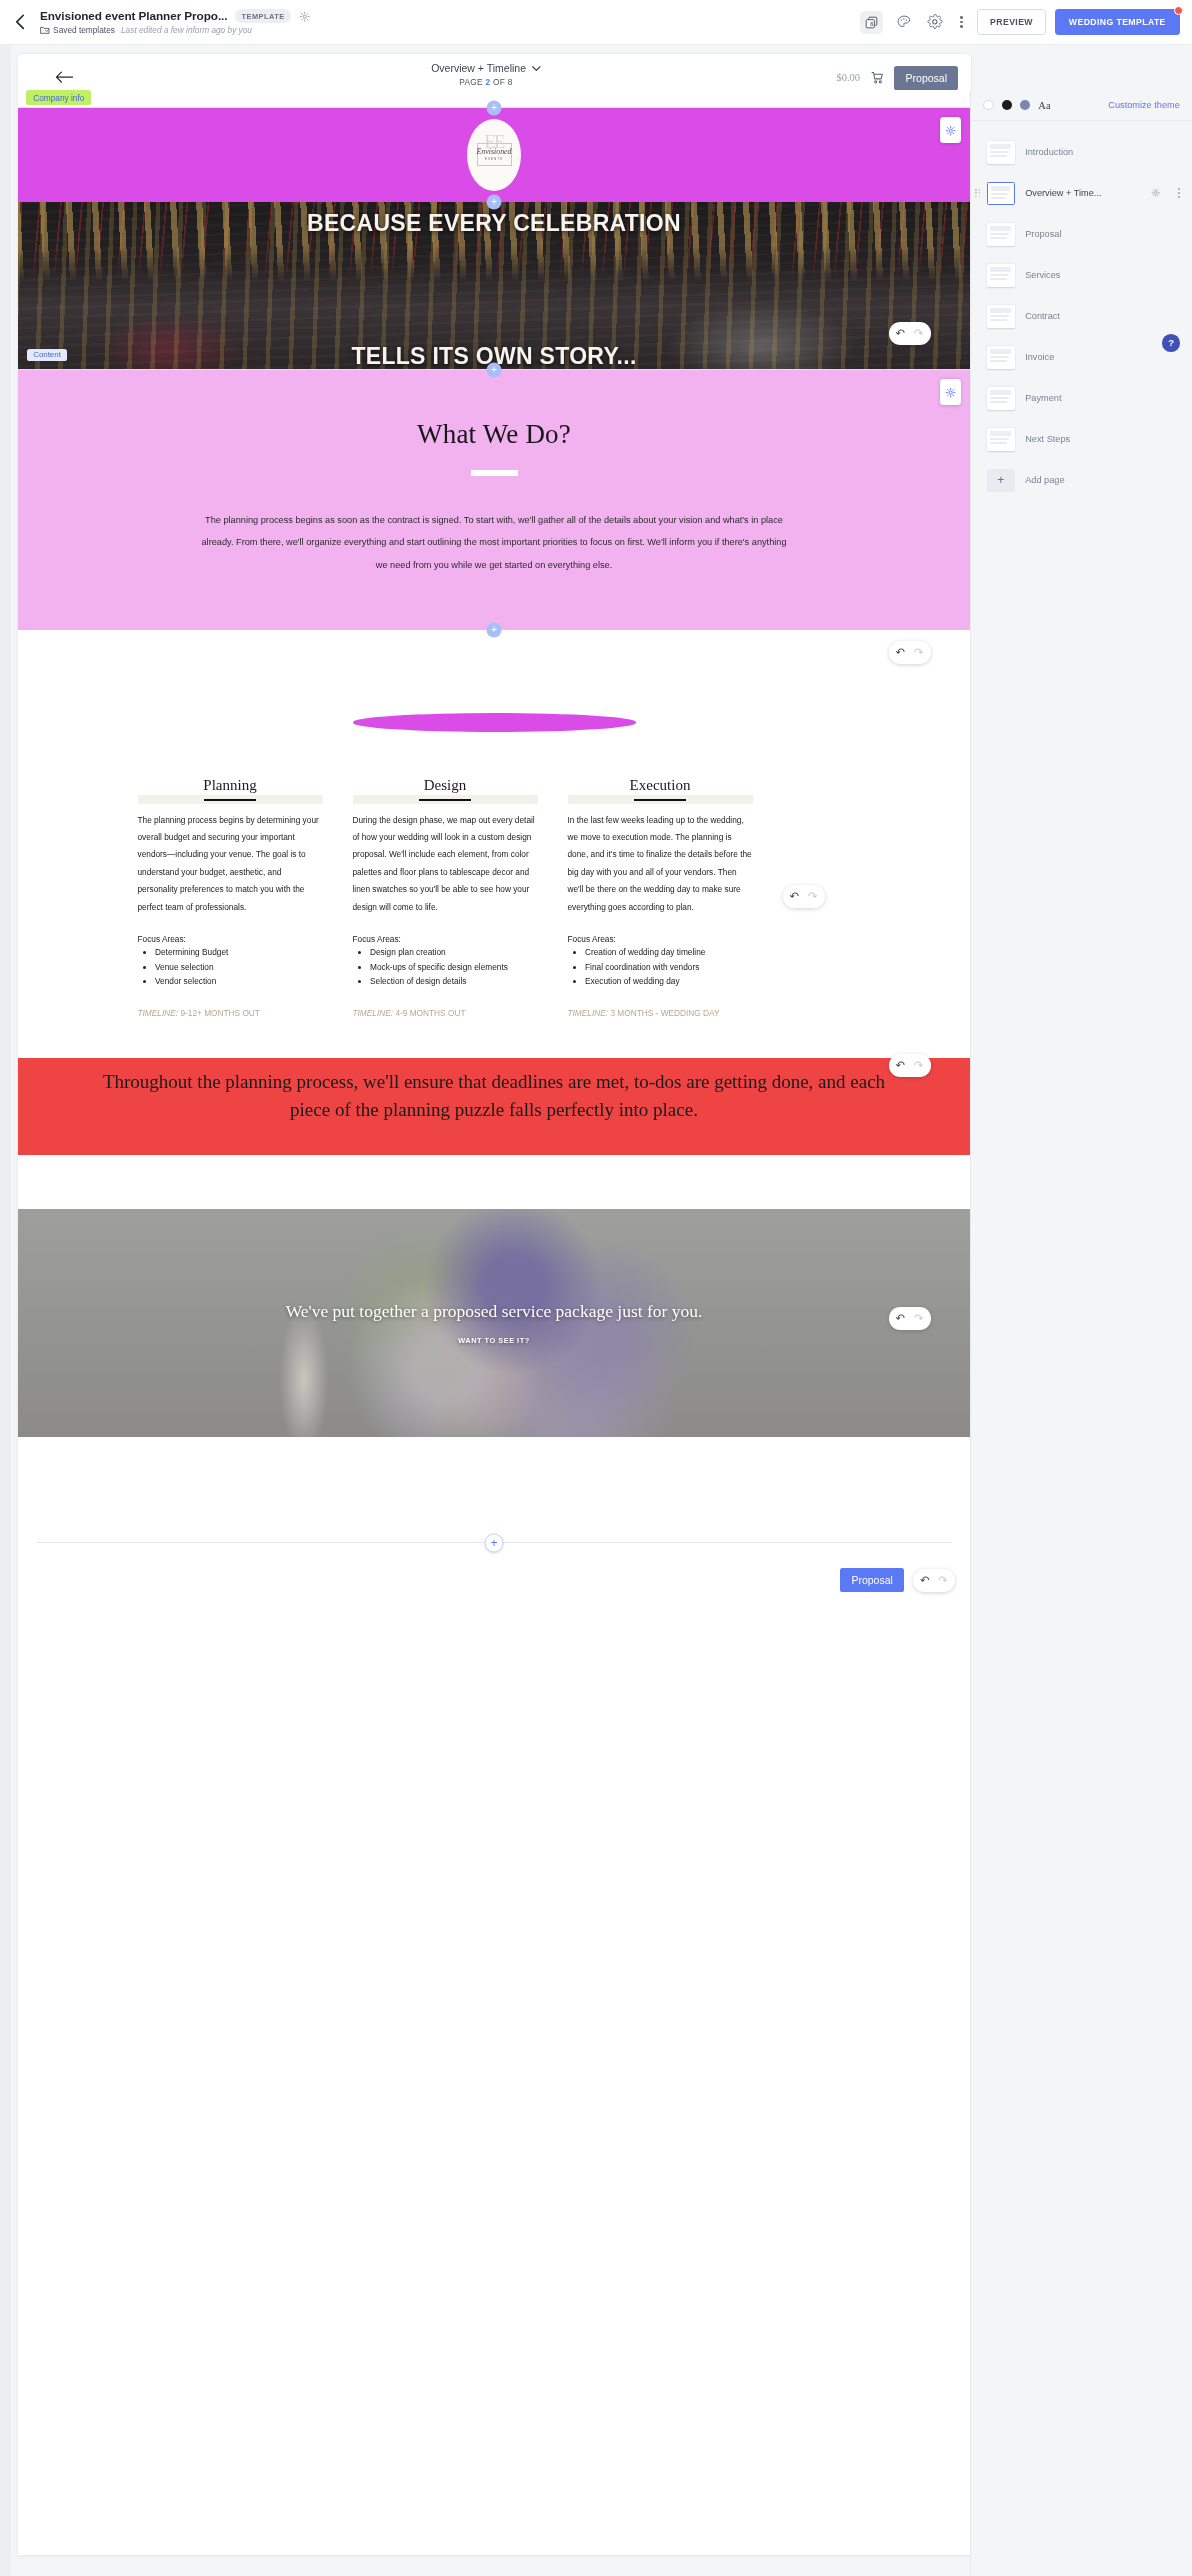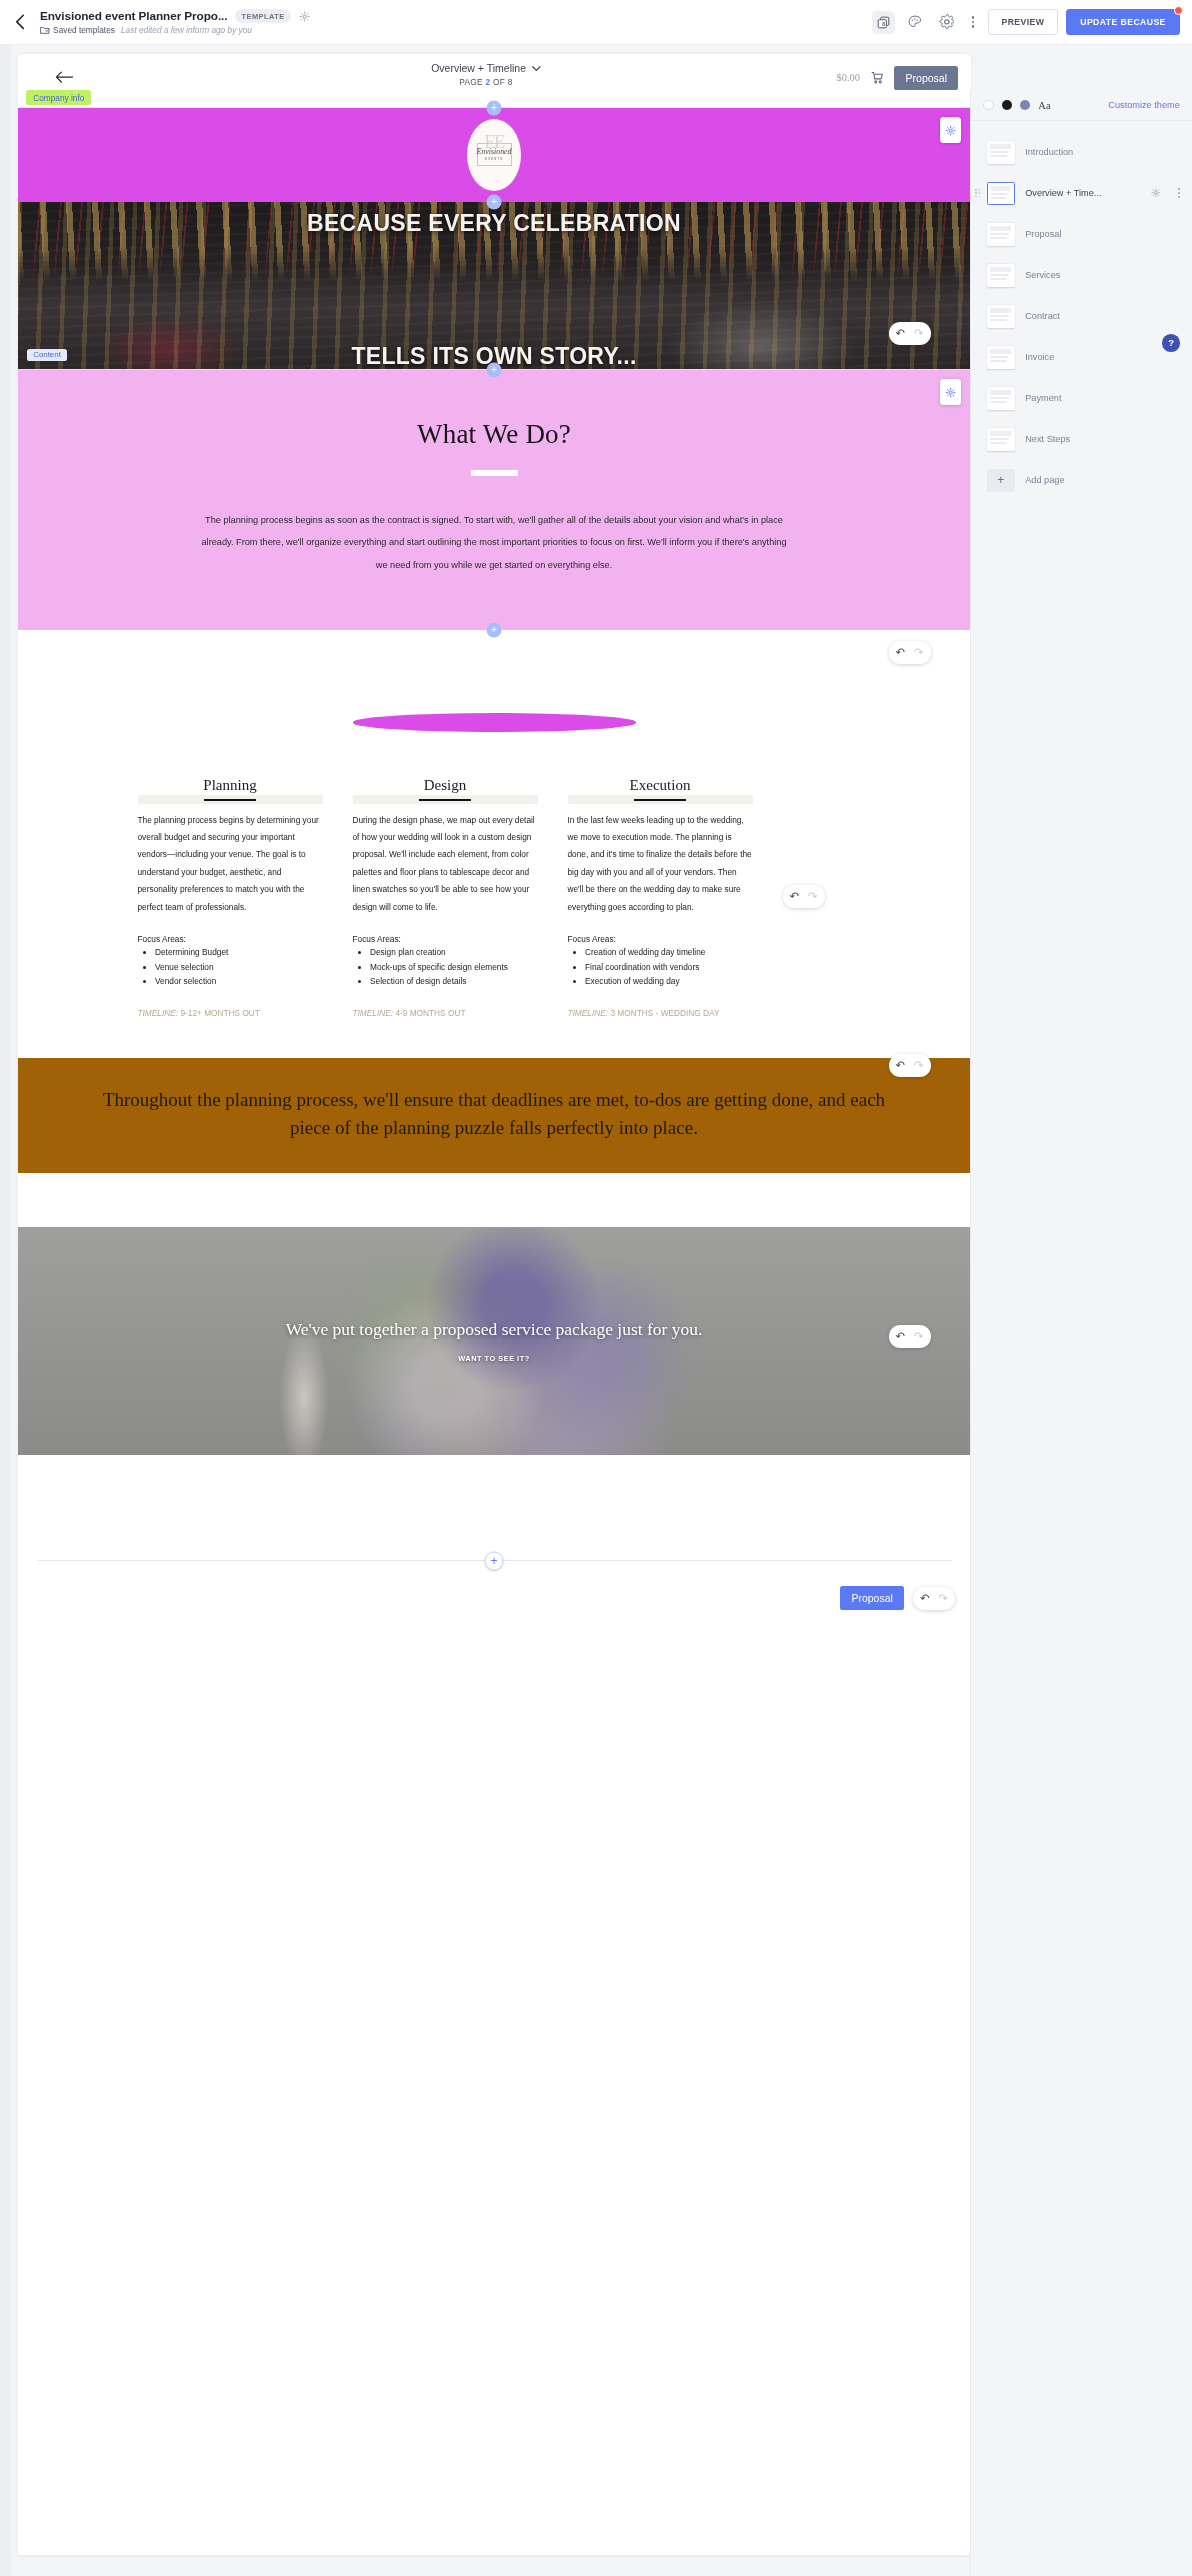--- a/index.html
+++ b/index.html
@@ -223,21 +223,21 @@
   }
   .col p{ font-size:8.3px; line-height:2.1; color:#222; margin-top:7.9px; }
   .col .focus{ font-size:8.3px; color:#222; margin-top:17.5px; }
   .col ul{ margin:1.7px 0 0 17.5px; }
   .col li{ font-size:8.3px; line-height:1.75; color:#222; }
   .col .timeline{ margin-top:18.3px; font-size:8.3px; color:#b9a78c; line-height:1.5; }
   .col .timeline i{ font-style:italic; }
 
   
   .magenta-quote{
-    background:#a16207; margin-top:38px; padding:28px 80px 30px; position:relative;
+    background:#ef4444; margin-top:38px; padding:10px 80px 30px; position:relative;
   }
   .magenta-quote p{
     font-family:"Liberation Serif", serif; font-size:19px; line-height:1.52;
     color:#1b1b1b; text-align:center;
   }
   .white-gap{ height:54px; background:#fff; }
 
   
   .flowers{
     height:228px; position:relative; overflow:hidden;
@@ -382,21 +382,21 @@
         <path d="M19.3 14.4a1.6 1.6 0 0 0 .32 1.77l.06.06a1.95 1.95 0 1 1-2.76 2.76l-.06-.06a1.6 1.6 0 0 0-1.77-.32 1.6 1.6 0 0 0-.97 1.47v.17a1.95 1.95 0 1 1-3.9 0v-.09a1.6 1.6 0 0 0-1.05-1.47 1.6 1.6 0 0 0-1.77.32l-.06.06A1.95 1.95 0 1 1 4.58 16.3l.06-.06a1.6 1.6 0 0 0 .32-1.77 1.6 1.6 0 0 0-1.47-.97H3.3a1.95 1.95 0 1 1 0-3.9h.09a1.6 1.6 0 0 0 1.47-1.05 1.6 1.6 0 0 0-.32-1.77l-.06-.06A1.95 1.95 0 1 1 7.24 3.96l.6.06a1.6 1.6 0 0 0 1.77.32h.08a1.6 1.6 0 0 0 .97-1.47V2.7a1.95 1.95 0 1 1 3.9 0v.09a1.6 1.6 0 0 0 .97 1.47 1.6 1.6 0 0 0 1.77-.32l.06-.06a1.95 1.95 0 1 1 2.76 2.76l-.06.06a1.6 1.6 0 0 0-.32 1.77v.08a1.6 1.6 0 0 0 1.47.97h.17a1.95 1.95 0 1 1 0 3.9h-.09a1.6 1.6 0 0 0-1.47.97Z" stroke="#646b7a" stroke-width="1.4"></path>
       </svg>
     </div>
     <div class="kebab">
         <i></i>
         <i></i>
         <i></i>
       </div>
     <button class="btn-preview">PREVIEW</button>
     <button class="btn-update">
-      <span>UPDATE BECAUSE</span>
+      <span>WEDDING TEMPLATE</span>
       <span class="dot"></span>
     </button>
   </div>
 </div>
 
 <div class="editor">
   <div class="rail"></div>
 
   <div class="canvas-card">
 

